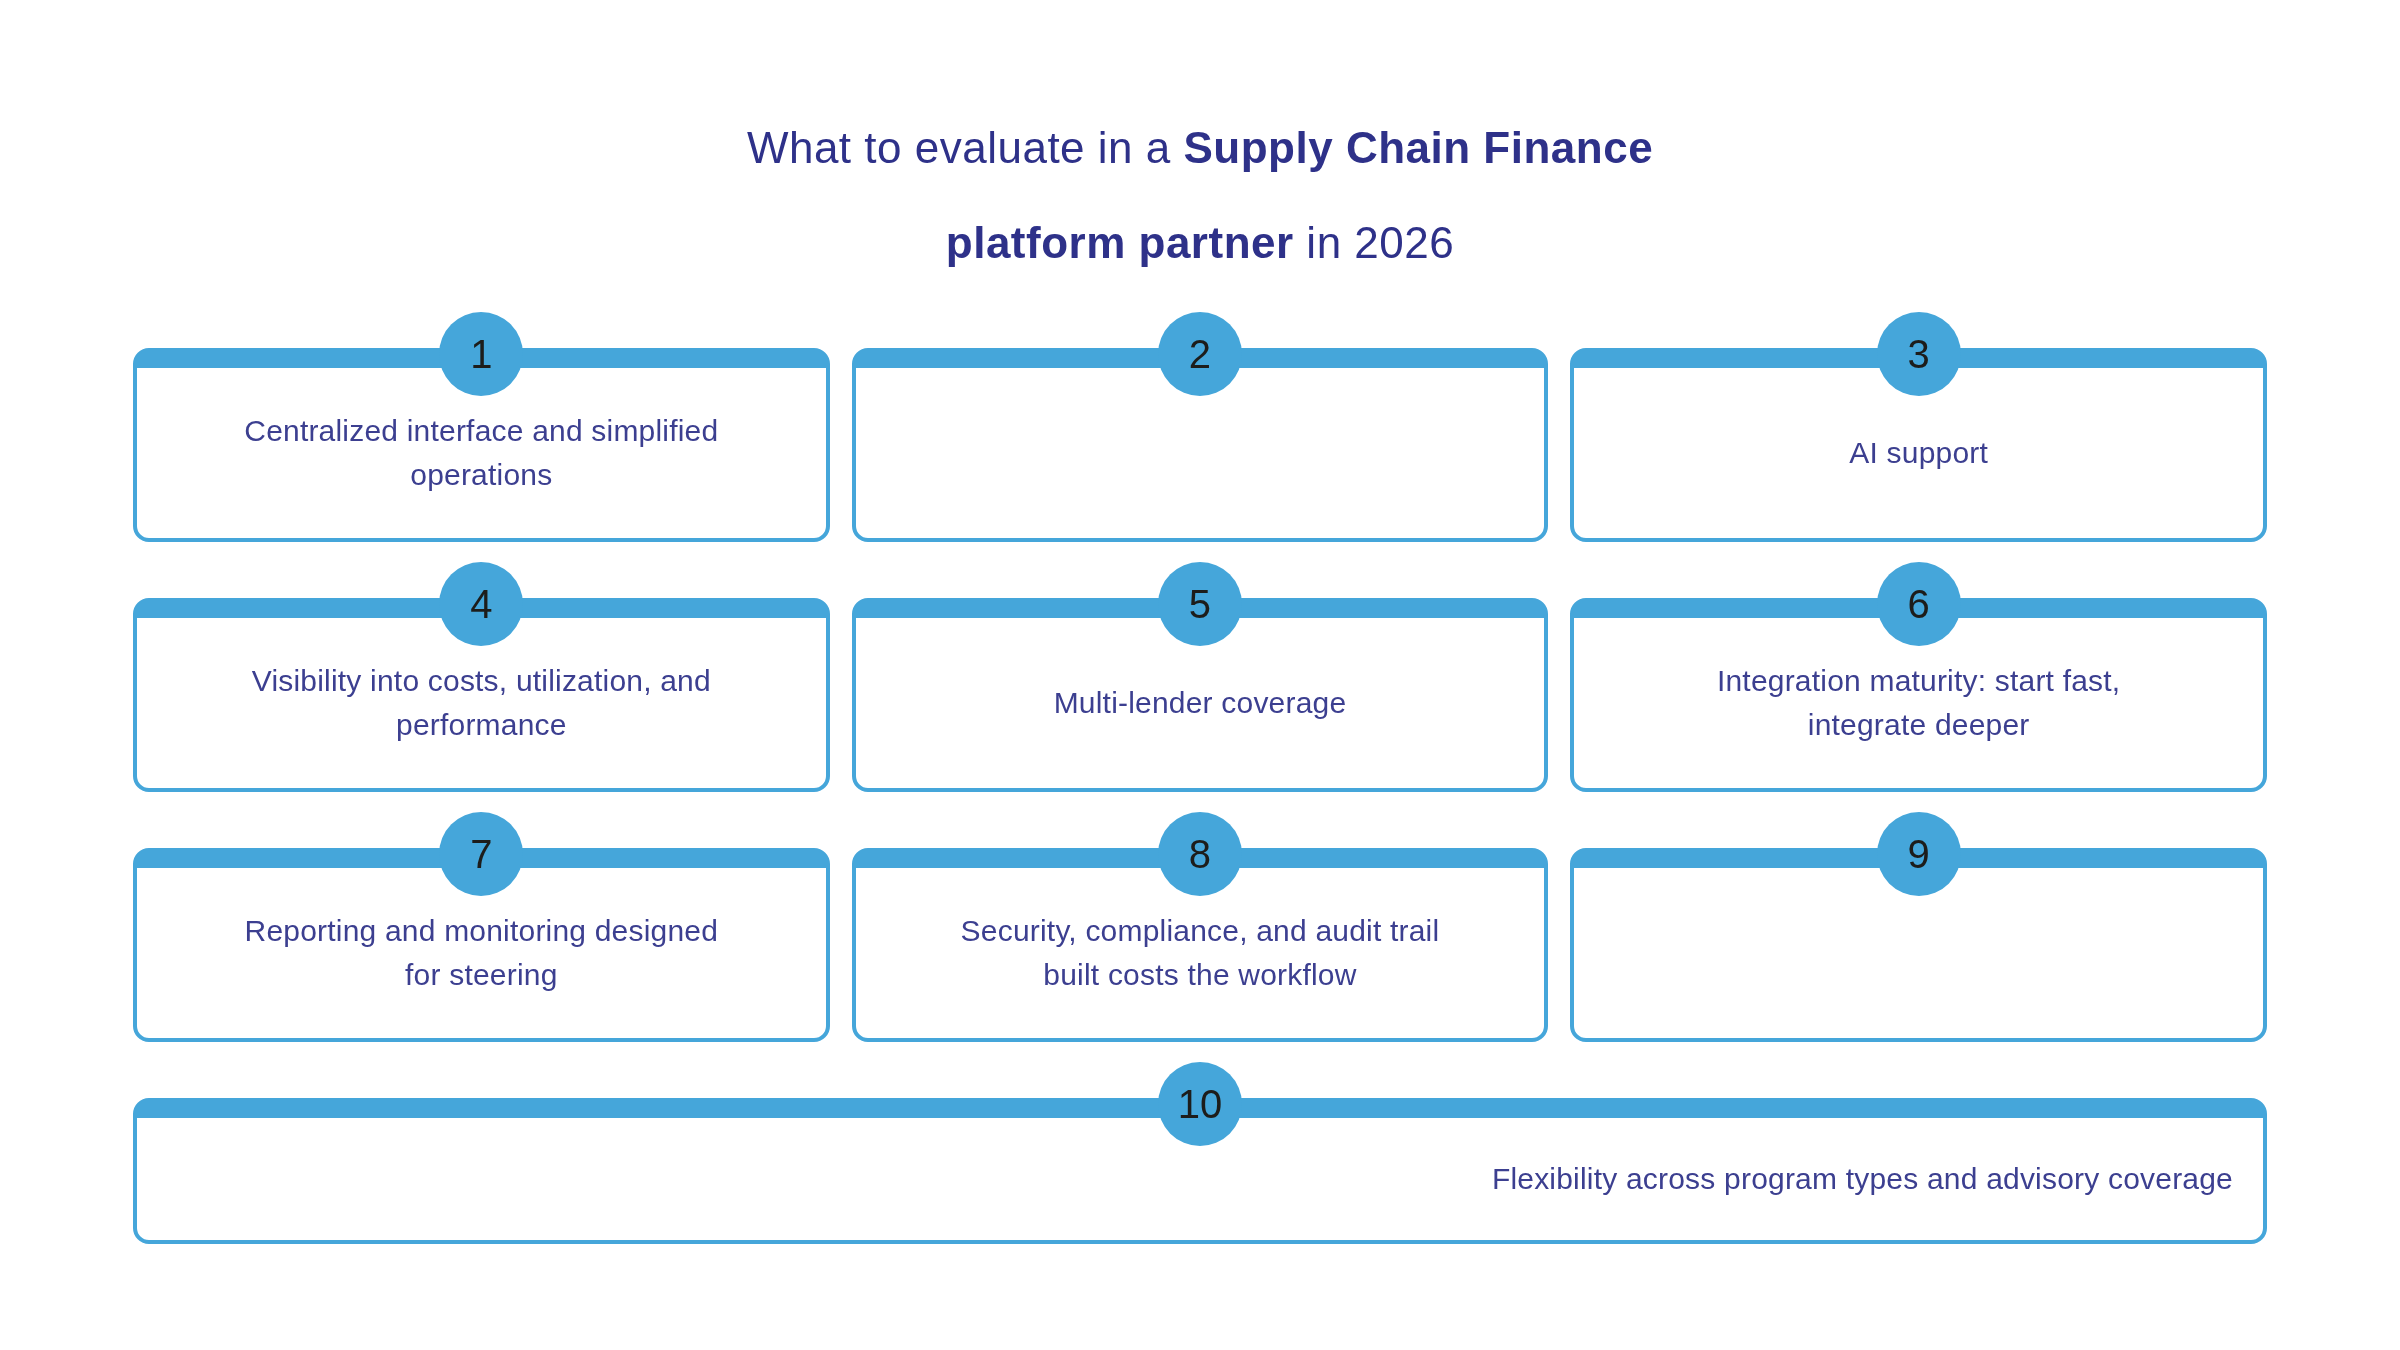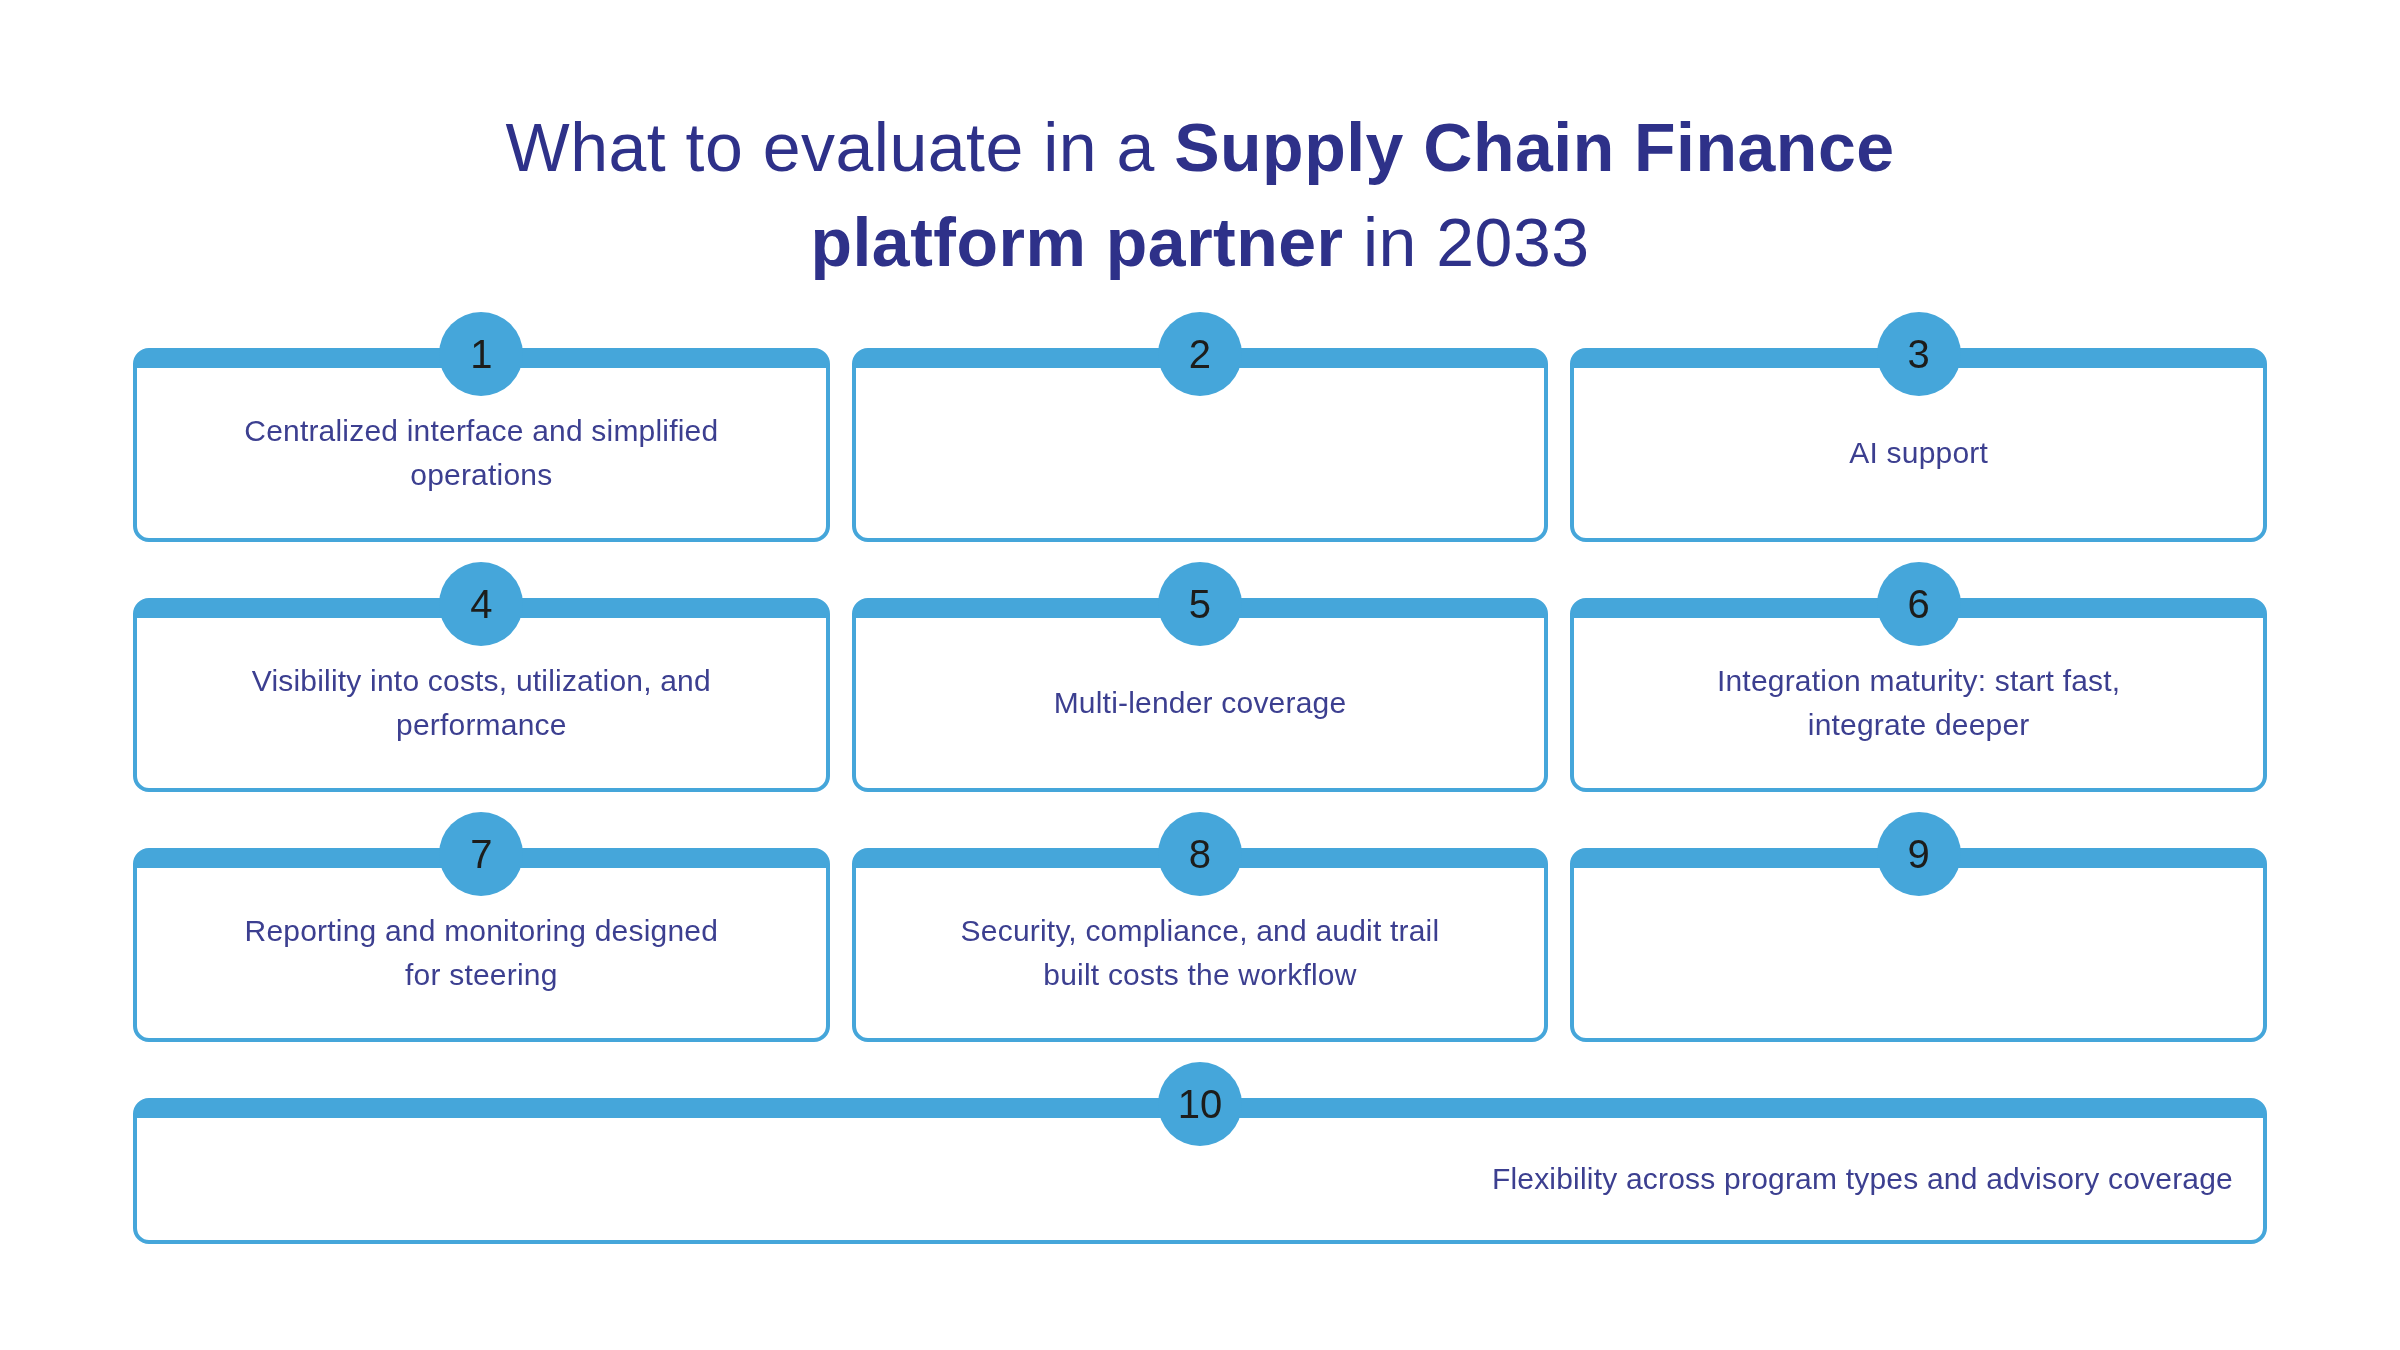--- a/index.html
+++ b/index.html
@@ -9,21 +9,21 @@
     --num:#1d1d1b;
   }
   *{margin:0;padding:0;box-sizing:border-box;}
   html,body{width:2400px;height:1350px;background:#ffffff;overflow:hidden;}
   body{font-family:"Liberation Sans","DejaVu Sans",sans-serif;}
 
   .page-title{
     padding-top:100px;
     text-align:center;
     color:var(--title);
-    font-size:68px;
+    font-size:44px;
     line-height:95px;
     font-weight:400;
     letter-spacing:0.5px;
   }
   .page-title b{font-weight:700;}
 
   .cards-grid{
     margin:58px 133px 0 133px;
     display:grid;
     grid-template-columns:repeat(3,1fr);
@@ -73,21 +73,21 @@
     text-align:center;
     white-space:pre-line;
     letter-spacing:0.2px;
   }
 </style>
 </head>
 <body>
 
 <main>
 
-  <h1 class="page-title"><span>What to evaluate in a </span><b>Supply Chain Finance</b><br><b>platform partner</b><span> in 2033</span></h1>
+  <h1 class="page-title"><span>What to evaluate in a </span><b>Supply Chain Finance</b><br><b>platform partner</b><span> in 2026</span></h1>
 
   <section class="cards-grid">
     <div class="card">
       <div class="badge">
         <span class="num">1</span>
       </div>
       <p class="label">Centralized interface and simplified
 operations</p>
     </div>
 

